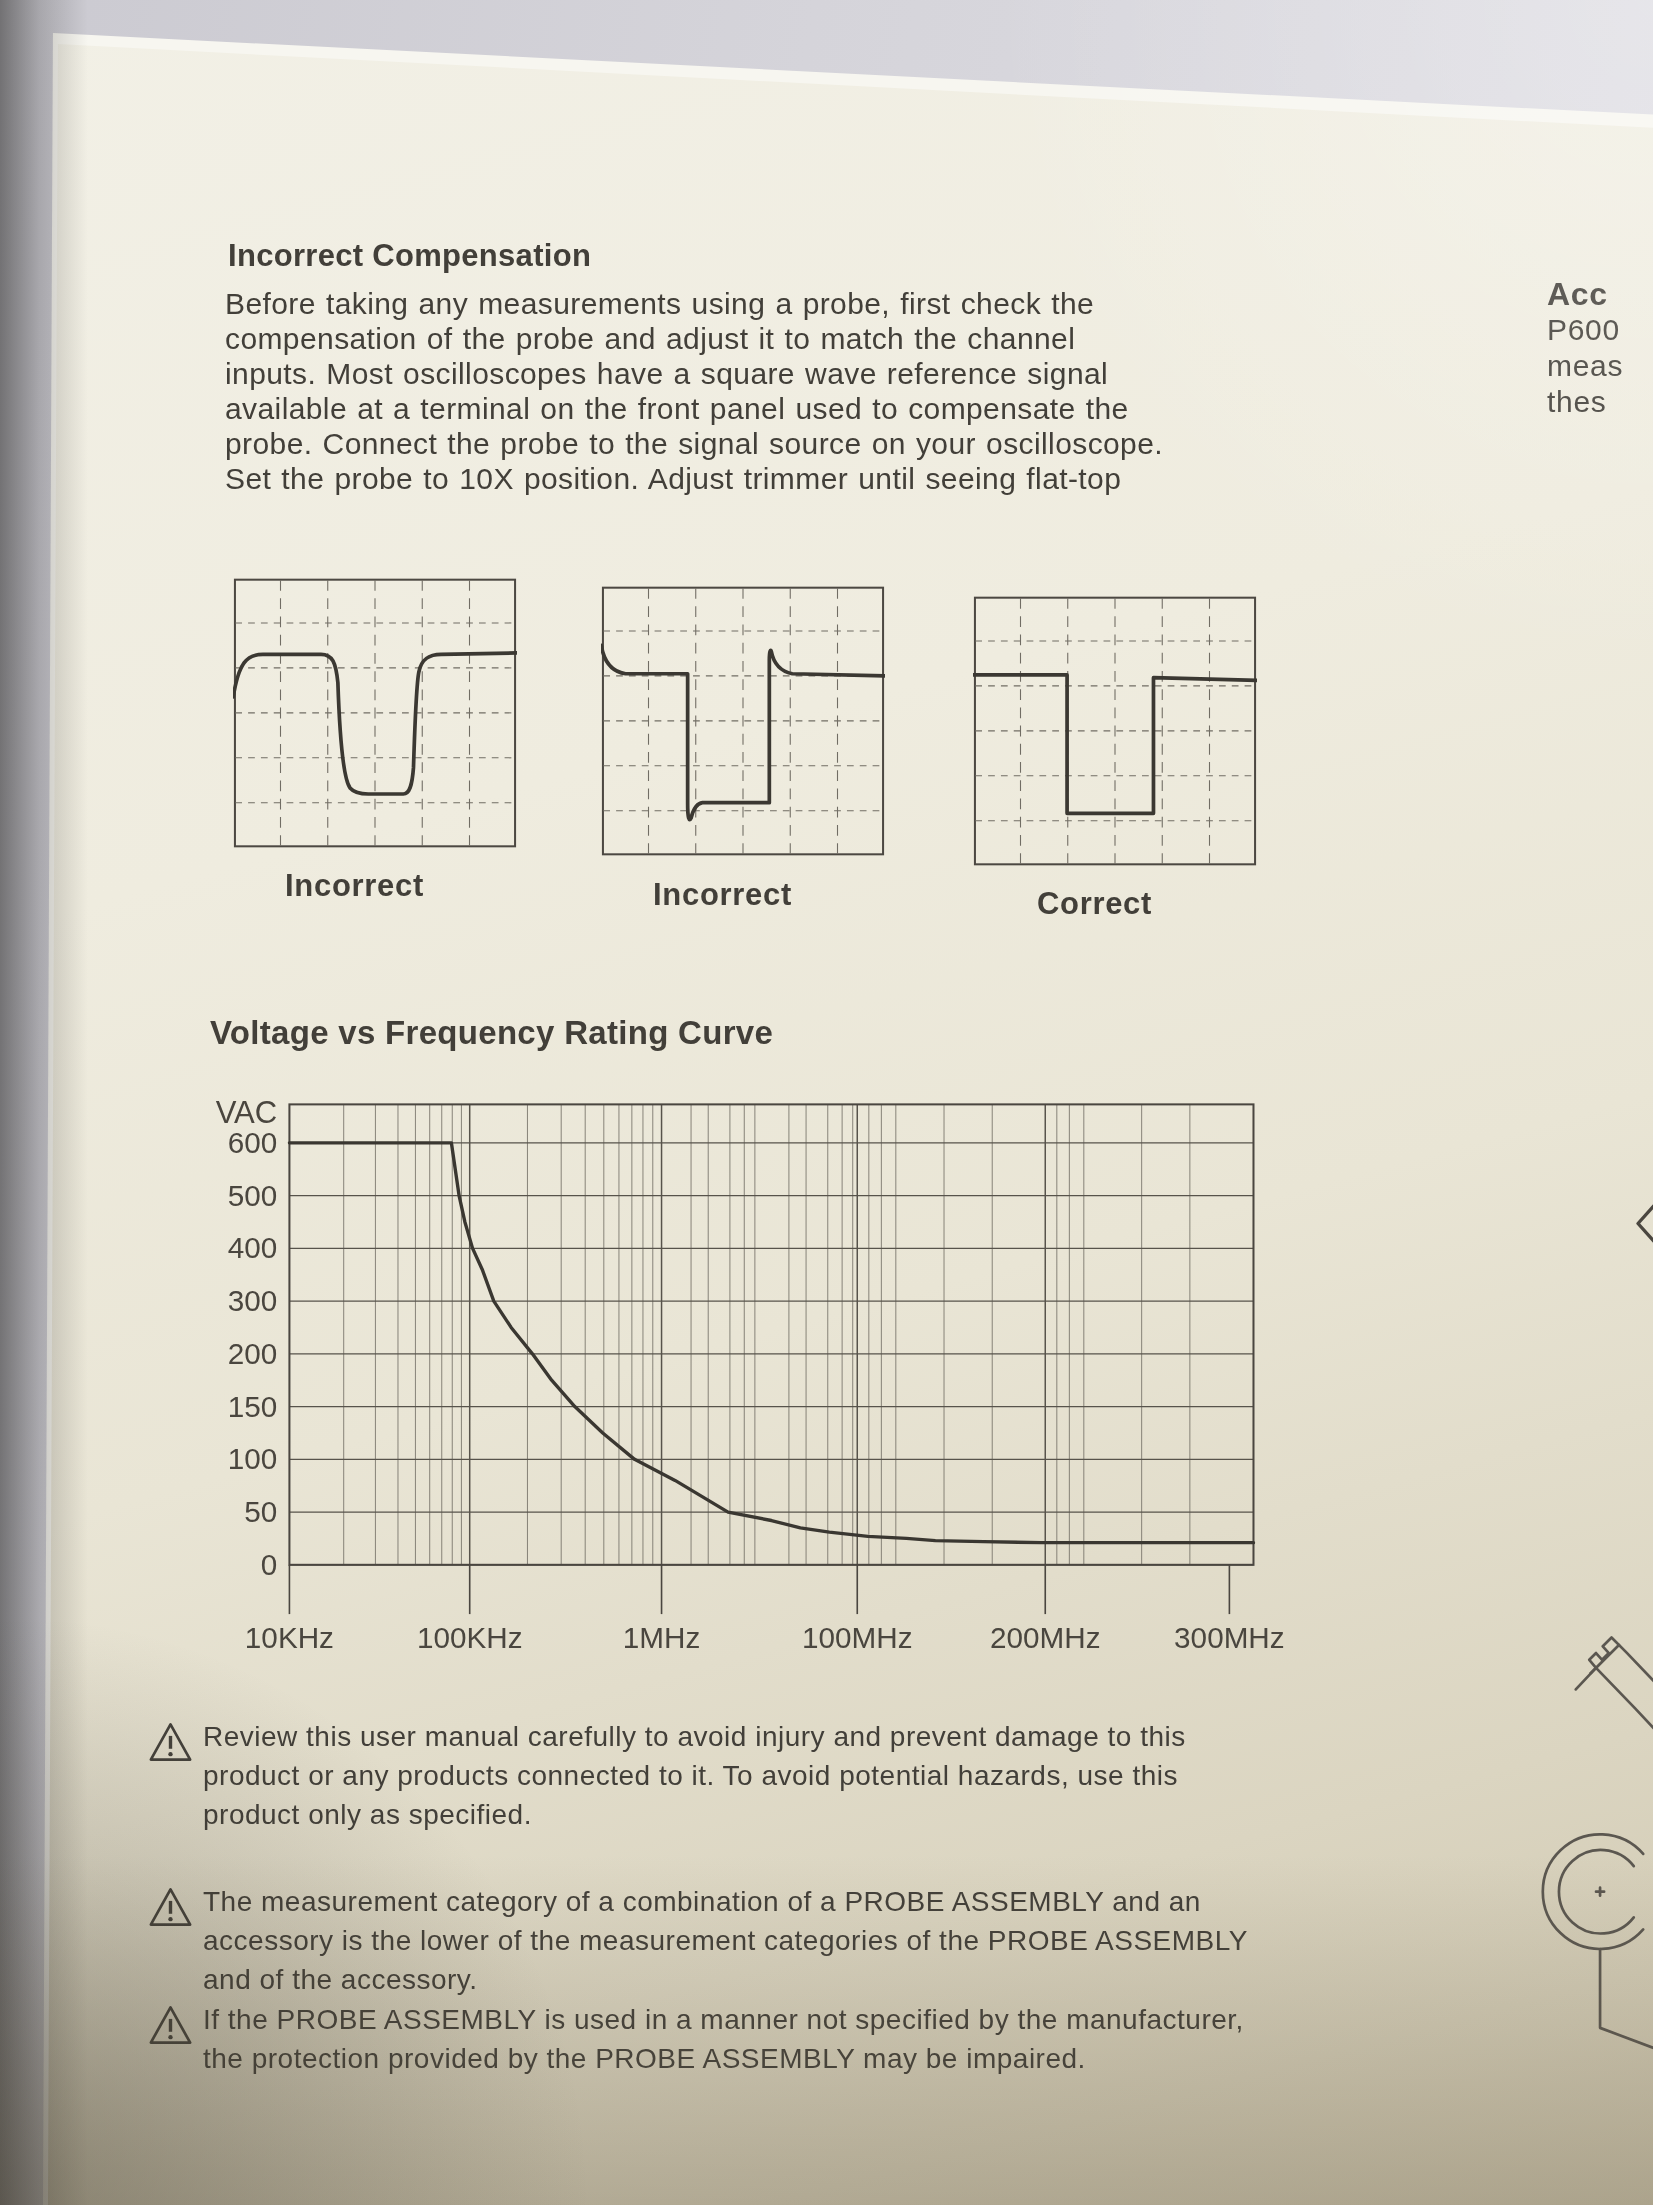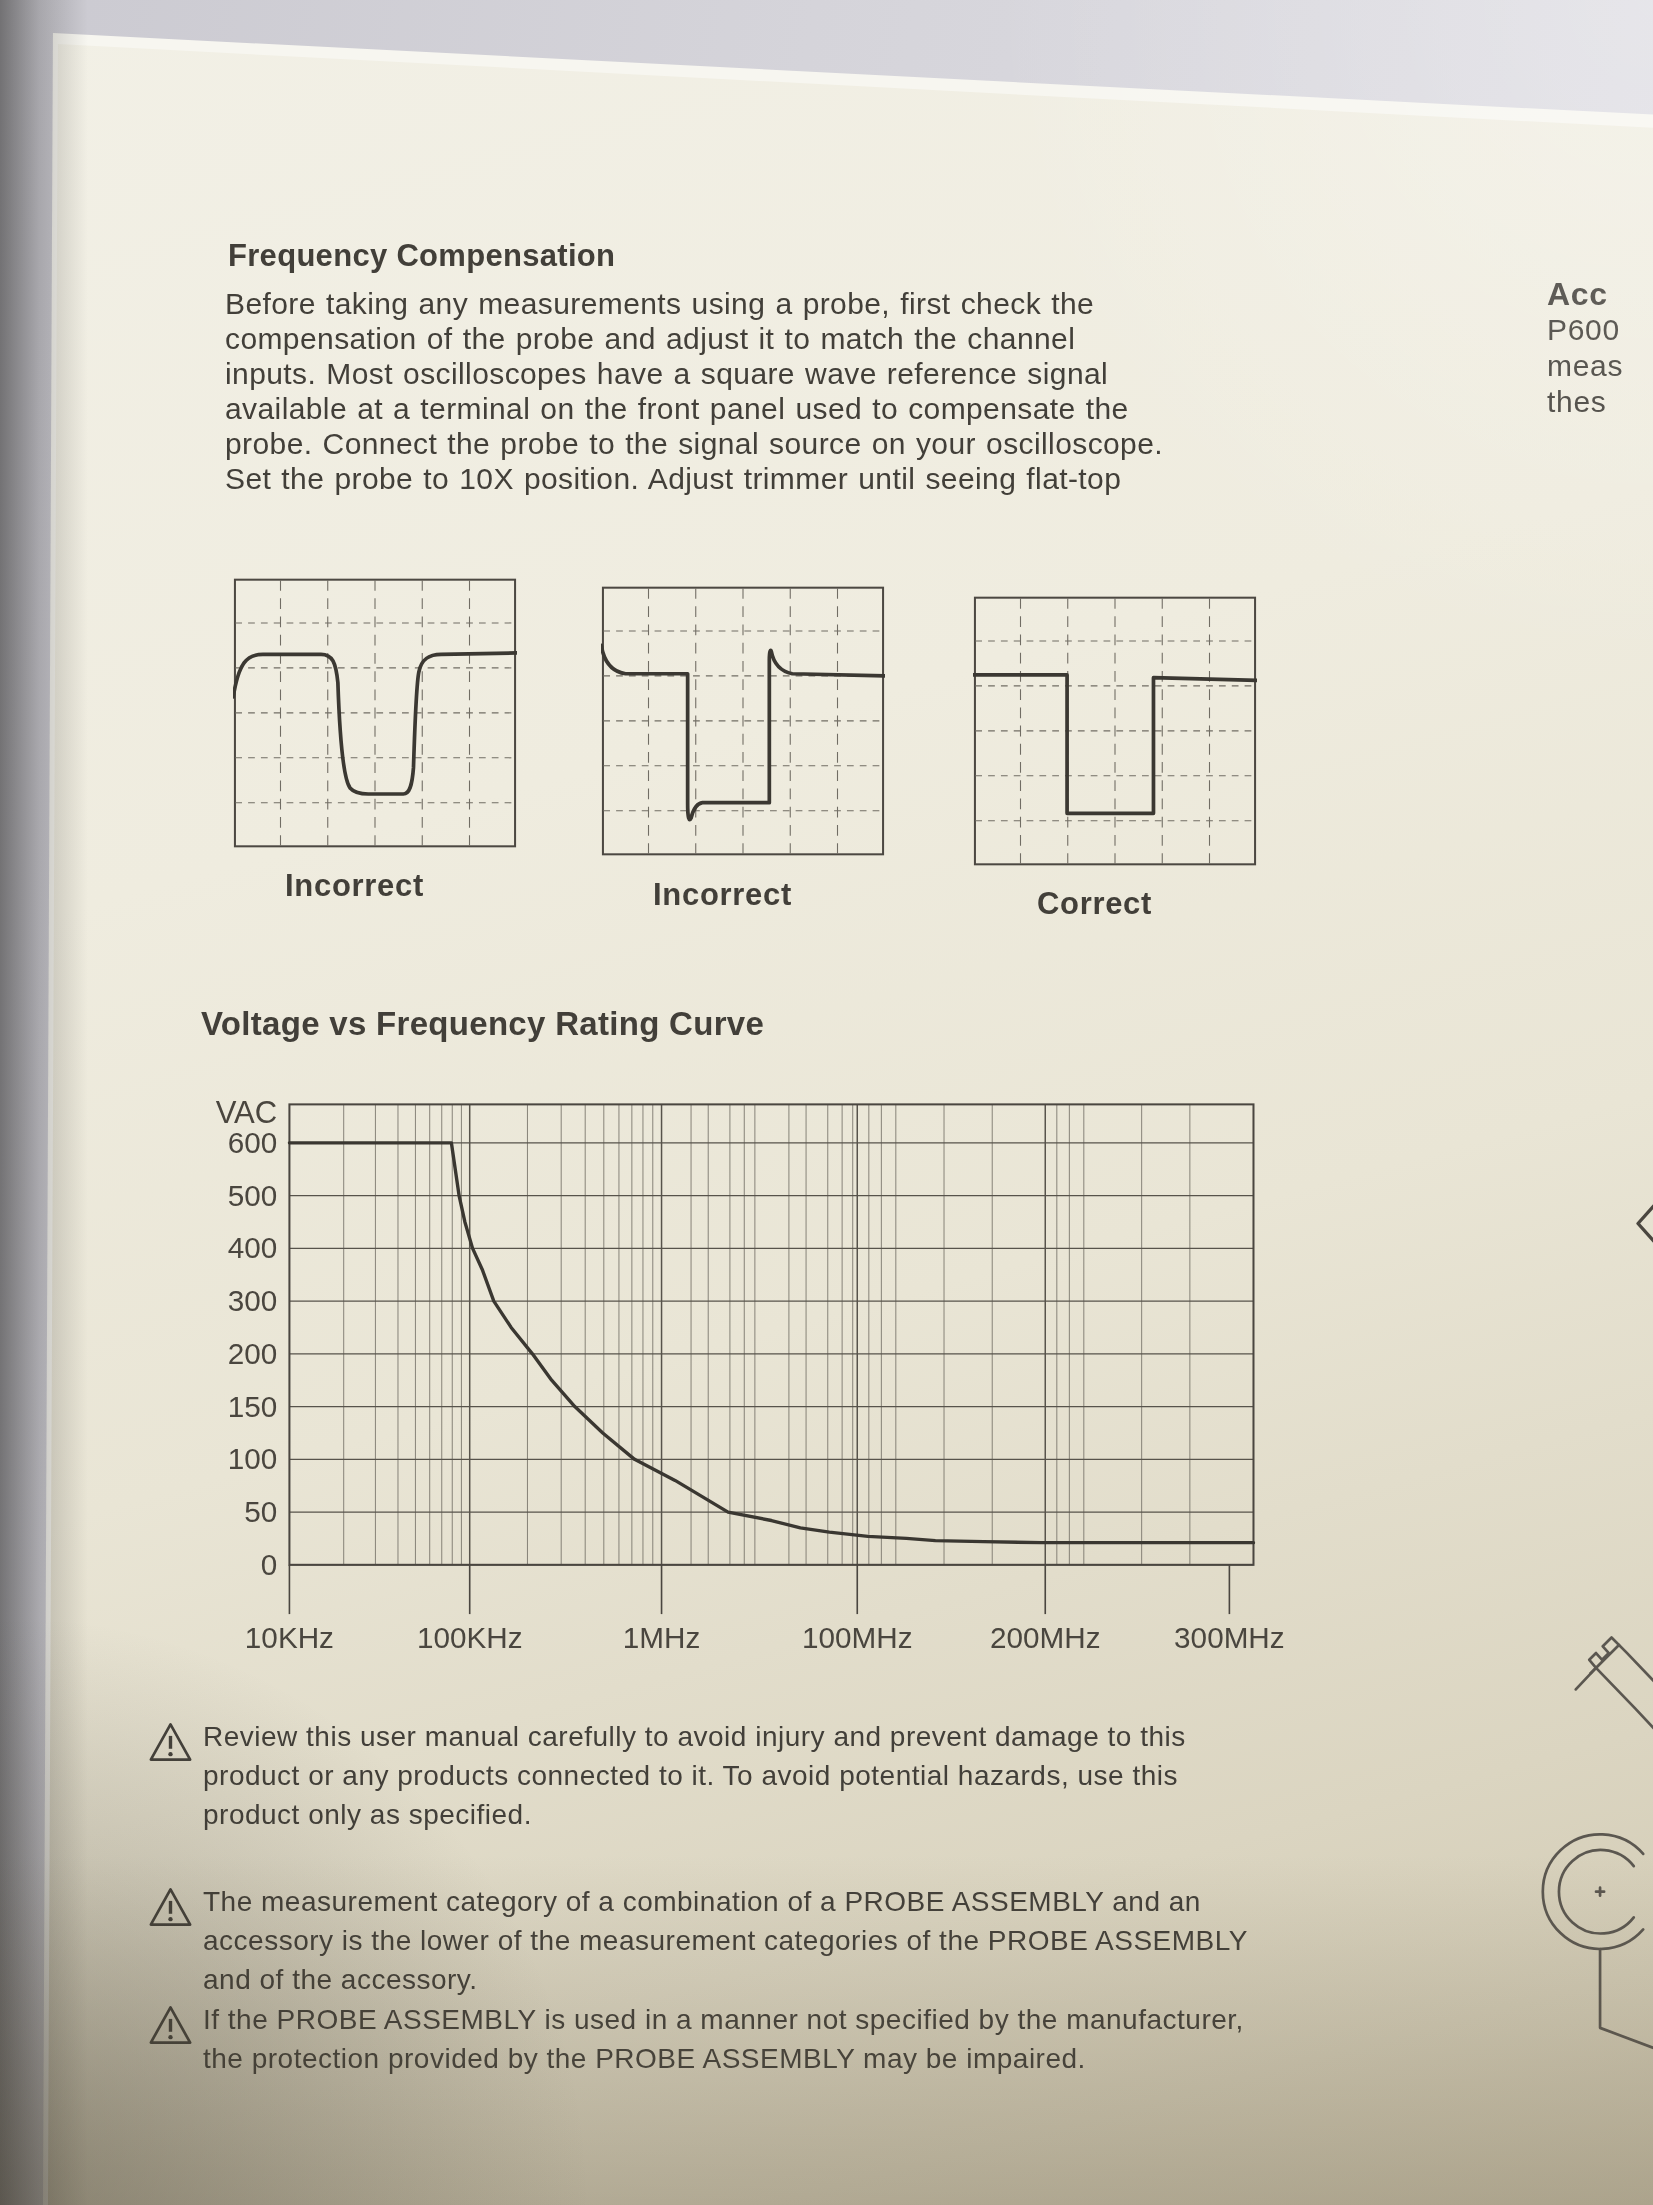--- a/index.html
+++ b/index.html
@@ -17,21 +17,21 @@
          font-size:31px;font-weight:bold;letter-spacing:0.3px;}
   .para{position:absolute;left:225px;top:286px;font-size:30px;line-height:35px;
          letter-spacing:0.4px;word-spacing:1.4px;white-space:nowrap;}
   .right-frag{position:absolute;left:1547px;top:276px;width:107px;height:176px;
          overflow:hidden;font-size:30px;line-height:36px;letter-spacing:0.7px;white-space:nowrap;}
   .right-frag .frag-line:first-child{font-weight:bold;font-size:32px;}
   .fig{position:absolute;width:284px;height:270px;}
   .fig svg{display:block;}
   .fig-label{position:absolute;width:297px;text-align:center;
          font-size:31px;font-weight:bold;letter-spacing:0.7px;}
-  .chart-title{position:absolute;left:201px;top:1005px;margin:0;
+  .chart-title{position:absolute;left:201px;top:1005px;margin:9px;
          font-size:33px;font-weight:bold;letter-spacing:0.3px;}
   #chart{position:absolute;left:181px;top:1074px;}
   .warning{position:absolute;left:203px;width:1189px;font-size:28px;
          line-height:39px;letter-spacing:0.5px;}
   .w-icon{position:absolute;left:-55px;top:4px;}
   .edge-art,.chevron{position:absolute;}
   .left-shadow{position:absolute;left:0;top:0;bottom:0;width:88px;pointer-events:none;
          background:linear-gradient(to right,rgba(42,41,39,.55),rgba(42,41,39,.22) 45%,rgba(42,41,39,0));}
   .bottom-shade{position:absolute;left:0;right:0;bottom:0;height:351px;pointer-events:none;
          background:linear-gradient(to top,rgba(96,86,64,.30),rgba(96,86,64,0));}
@@ -42,21 +42,21 @@
 </style>
 </head>
 <body>
 
 <div class="stage">
   <div class="paper-edge"></div>
   <div class="paper"></div>
 
   <div class="content">
 
-    <h1 class="section-heading ink">Frequency Compensation</h1>
+    <h1 class="section-heading ink">Incorrect Compensation</h1>
 
     <div class="para ink">
         <div class="para-line">Before taking any measurements using a probe, first check the</div>
         <div class="para-line">compensation of the probe and adjust it to match the channel</div>
         <div class="para-line">inputs. Most oscilloscopes have a square wave reference signal</div>
         <div class="para-line">available at a terminal on the front panel used to compensate the</div>
         <div class="para-line">probe. Connect the probe to the signal source on your oscilloscope.</div>
         <div class="para-line">Set the probe to 10X position. Adjust trimmer until seeing flat-top</div>
       </div>
 

